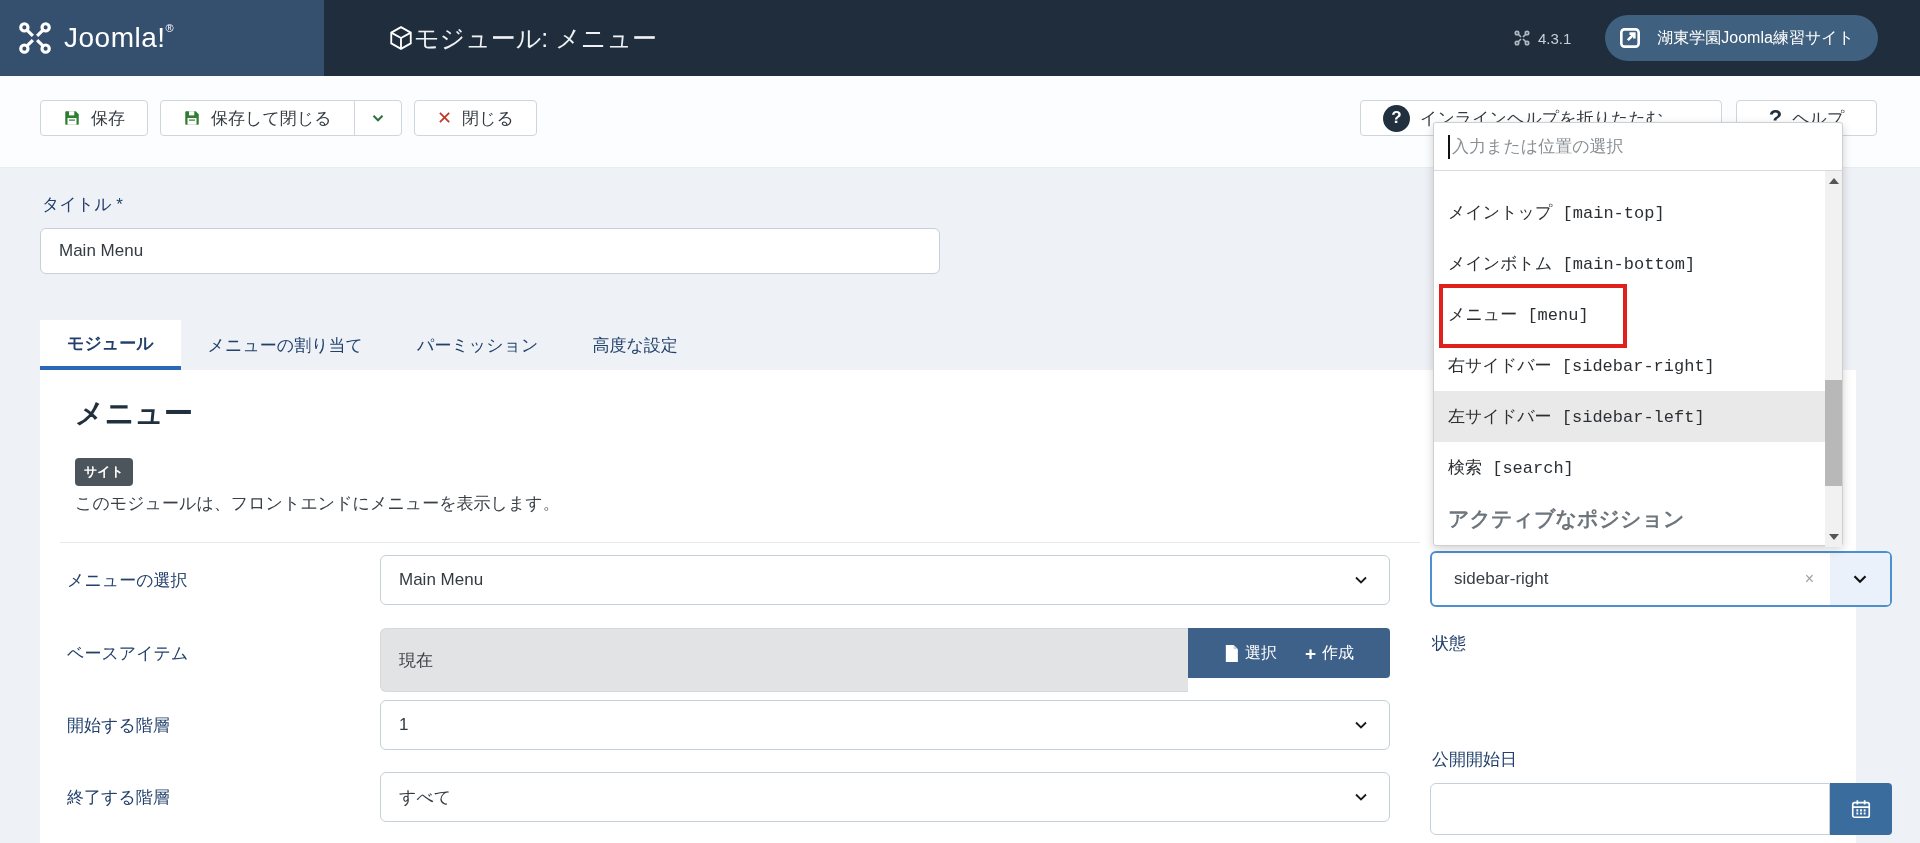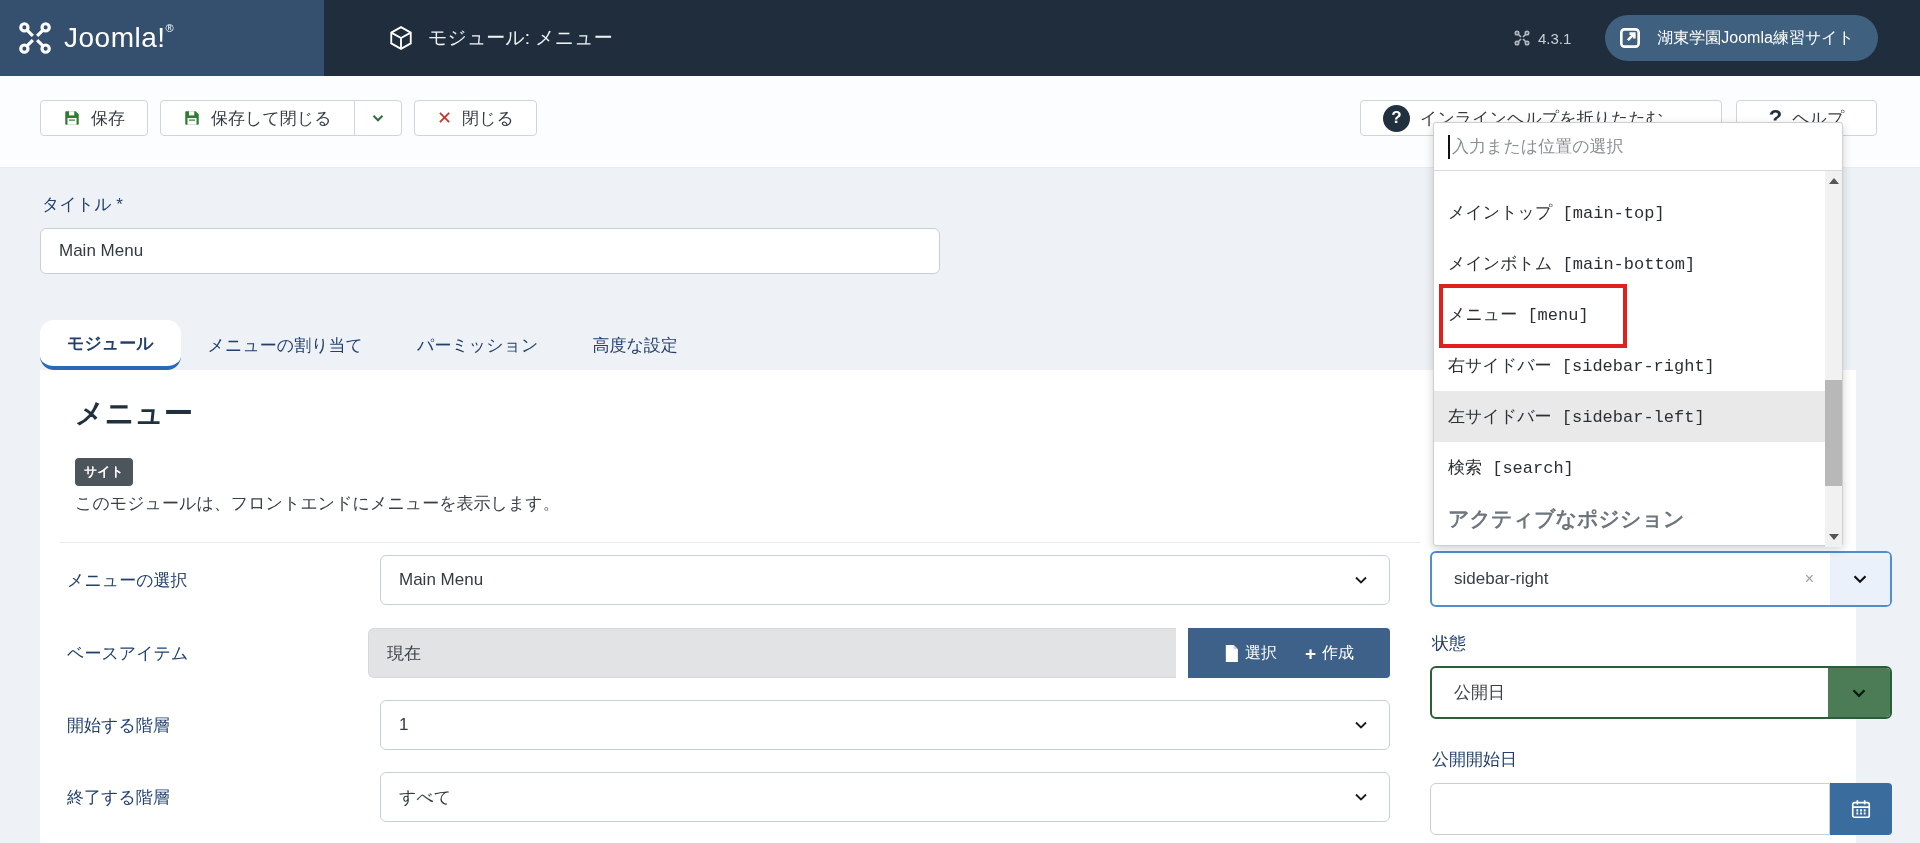--- a/index.html
+++ b/index.html
@@ -8,21 +8,21 @@
     position:relative; width:1920px; height:843px; overflow:hidden;
     background:#eef2f6;
     font-family:"Liberation Sans","DejaVu Sans",sans-serif;
     color:#333b41;
   }
   
   .header { position:absolute; left:0; top:0; width:1920px; height:76px; background:#1f2d3d; }
   .header-logo-block { position:absolute; left:0; top:0; width:324px; height:76px; background:#35506e; display:flex; align-items:center; padding-left:18px; gap:12px; }
   .brand-text { color:#fff; font-size:28px; letter-spacing:.5px; }
   .brand-sup { color:#fff; font-size:11px; vertical-align:top; }
-  .header-title { position:absolute; left:388px; top:0; height:76px; display:flex; align-items:center; gap:14px; color:#eef2f5; font-size:19px; }
+  .header-title { position:absolute; left:388px; top:0; height:76px; display:flex; align-items:center; color:#eef2f5; font-size:25px; }
   .header-right { position:absolute; right:42px; top:0; height:76px; display:flex; align-items:center; gap:34px; }
   .version { display:flex; align-items:center; gap:8px; color:#c7d0d8; font-size:15px; }
   .site-pill { display:flex; align-items:center; gap:12px; background:#40607f; border-radius:24px; height:46px; padding:0 24px 0 10px; color:#fff; font-size:16px; cursor:pointer; }
   .site-pill .ext-circle { width:30px; height:30px; border-radius:50%; display:flex; align-items:center; justify-content:center; }
   
   .toolbar { position:absolute; left:0; top:76px; width:1920px; height:92px; background:#fcfdfe; border-bottom:1px solid #e7ecef; }
   .tbtn { position:absolute; top:24px; height:36px; background:#fff; border:1px solid #ccd6dc; border-radius:4px; display:flex; align-items:center; font-size:17px; color:#333b41; cursor:pointer; }
   .tbtn .pad { display:flex; align-items:center; gap:10px; padding:0 22px; }
   .tbtn-save { left:40px; }
   .tbtn-saveclose { left:160px; }
@@ -31,32 +31,32 @@
   .tbtn-inlinehelp { left:1360px; width:362px; }
   .tbtn-help { left:1736px; width:141px; justify-content:center; }
   .qcircle { width:27px; height:27px; border-radius:50%; background:#21303f; color:#fff; font-weight:bold; font-size:17px; display:flex; align-items:center; justify-content:center; }
   .qmark { color:#21303f; font-weight:bold; font-size:22px; }
   .x-red { color:#c0392b; font-weight:bold; font-size:18px; }
   
   .title-label { position:absolute; left:42px; top:193px; font-size:17px; color:#22406b; }
   .title-input { position:absolute; left:40px; top:228px; width:900px; height:46px; background:#fff; border:1px solid #c6d0d7; border-radius:6px; font-size:17px; color:#333b41; padding:0 18px; font-family:inherit; }
   
   .tabs { position:absolute; left:40px; top:320px; height:50px; display:flex; }
-  .tab { height:50px; display:flex; align-items:center; padding:0 27px; font-size:17px; color:#22406b; cursor:pointer;border-radius:14px; }
+  .tab { height:50px; display:flex; align-items:center; padding:0 27px; font-size:17px; color:#22406b; cursor:pointer; }
   .tab.active { background:#fff; font-weight:bold; border-bottom:4px solid #2a69b8; }
   
   .panel { position:absolute; left:40px; top:370px; width:1816px; height:473px; background:#fff; }
   .mod-heading { position:absolute; left:35px; top:24px; font-size:29px; font-weight:bold; color:#21303e; }
   .mod-badge { position:absolute; left:35px; top:88px; background:#4d555c; color:#fff; font-size:13px; font-weight:bold; padding:5px 9px; border-radius:4px; }
   .mod-desc { position:absolute; left:35px; top:122px; font-size:17px; color:#3a4047; }
   .form-divider { position:absolute; left:20px; top:172px; width:1360px; border-top:1px solid #e6eaee; }
   .frow-label { position:absolute; left:27px; font-size:17px; color:#22406b; }
   .fselect { position:absolute; left:340px; width:1010px; height:50px; background:#fff; border:1px solid #c6d0d7; border-radius:6px; display:flex; align-items:center; padding:0 18px; font-size:17px; color:#333b41; cursor:pointer; }
   .fselect .grow { flex:1; }
-  .freadonly { position:absolute; left:328px; width:808px; height:50px; background:#e2e3e4; border:1px solid #d6d8da; border-right:none; border-radius:6px 0 0 6px; display:flex; align-items:center; padding:0 18px; font-size:17px; color:#3a4047; }
+  .freadonly { position:absolute; left:340px; width:808px; height:64px; background:#e2e3e4; border:1px solid #d6d8da; border-right:none; border-radius:6px 0 0 6px; display:flex; align-items:center; padding:0 18px; font-size:17px; color:#3a4047; }
   .fbtn-block { position:absolute; left:1148px; width:202px; height:50px; background:#3d6189; display:flex; align-items:center; justify-content:center; gap:28px; border-radius:0 4px 4px 0; }
   .fbtn { display:flex; align-items:center; gap:6px; color:#fff; font-size:16px; cursor:pointer; }
   .plus-ico { font-size:19px; font-weight:bold; line-height:1; }
   
   .pos-combo { position:absolute; left:1390px; top:181px; width:462px; height:56px; background:#fff; border:2px solid #4e8fd0; border-radius:6px; display:flex; align-items:center; cursor:pointer; }
   .pos-combo .val { flex:1; padding-left:22px; font-size:17px; color:#3a4047; }
   .pos-combo .clear { color:#9aa0a5; font-size:16px; padding:0 16px; cursor:pointer; }
   .pos-combo .seg { width:60px; height:100%; background:#eaf1fb; border-radius:0 3px 3px 0; display:flex; align-items:center; justify-content:center; }
   .side-label { position:absolute; left:1392px; font-size:17px; color:#22406b; }
   .status-select { position:absolute; left:1390px; top:296px; width:462px; height:53px; background:#fff; border:2px solid #2d5c39; border-radius:6px; display:flex; align-items:center; cursor:pointer; overflow:hidden; }
@@ -259,28 +259,20 @@
       <span class="val">sidebar-right</span>
       <span class="clear">×</span>
       <span class="seg">
         <svg width="22" height="22" viewBox="0 0 24 24" fill="none" stroke="#111" stroke-width="2.4">
             <path d="M6 9 L12 15 L18 9"></path>
           </svg>
       </span>
     </div>
 
     <div class="side-label" style="top:262px;">状態</div>
-    <div class="status-select">
-      <span class="val">公開日</span>
-      <span class="seg">
-        <svg width="22" height="22" viewBox="0 0 24 24" fill="none" stroke="#0c1a10" stroke-width="2.6">
-            <path d="M6 9 L12 15 L18 9"></path>
-          </svg>
-      </span>
-    </div>
 
     <div class="side-label" style="top:378px;">公開開始日</div>
     <div class="date-wrap">
       <input class="date-input" type="text" value="" style="">
       <span class="cal-btn">
         <svg width="22" height="22" viewBox="0 0 24 24" fill="none" stroke="#fff" stroke-width="1.8">
           <rect x="3" y="5" width="18" height="16" rx="2"></rect>
           <path d="M8 2.5 V7 M16 2.5 V7 M3 10 H21"></path>
           <path d="M7 13.5 h2 M11 13.5 h2 M15 13.5 h2 M7 17 h2 M11 17 h2 M15 17 h2" stroke-width="2.2"></path>
         </svg>

